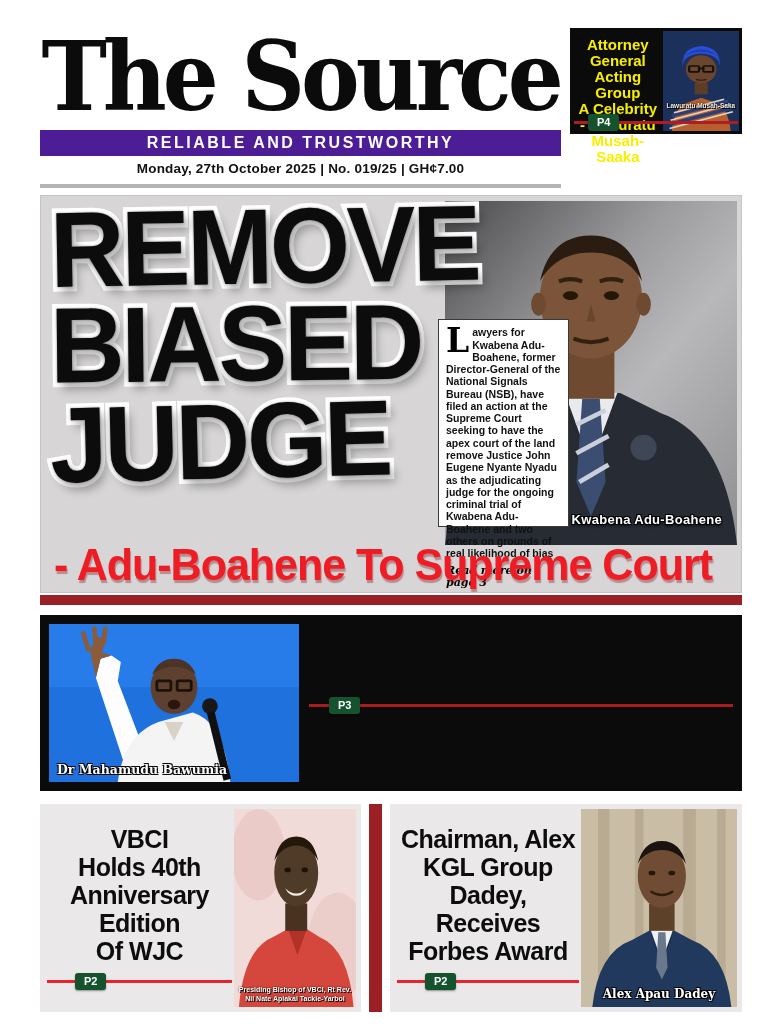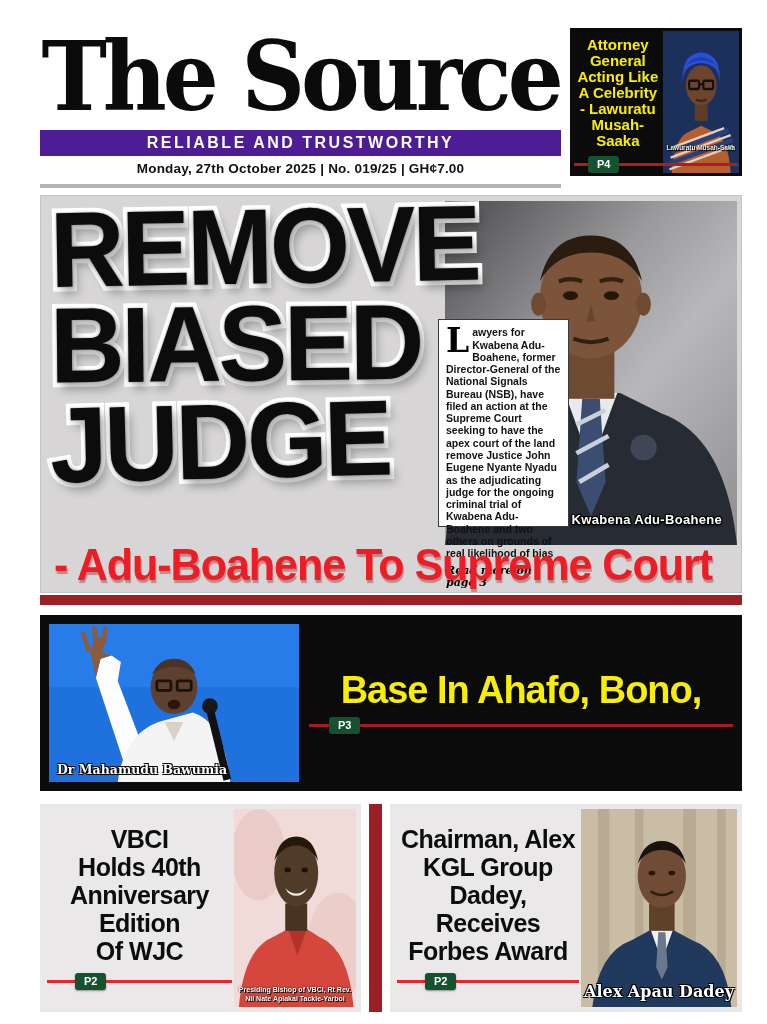--- a/index.html
+++ b/index.html
@@ -25,21 +25,21 @@
     font-weight:bold;font-size:16px;letter-spacing:2.5px;
   }
   .dateline{
     margin-top:5px;text-align:center;font-weight:bold;font-size:13.5px;
     color:#111;letter-spacing:.2px;
   }
   .hdr-divider{height:4px;background:#b5b3b4;margin-top:8px;}
 
   
   .teaser{
-    width:172px;height:148px;background:#0b0b0b;display:flex;
+    width:172px;height:106px;background:#0b0b0b;display:flex;
     padding:3px;box-sizing:border-box;position:relative;
   }
   .teaser-text{
     width:54%;color:#f8ee00;font-weight:bold;font-size:15px;
     line-height:1.07;text-align:center;padding-top:6px;
   }
   .teaser-photo{width:46%;position:relative;overflow:hidden;}
   .teaser-photo svg{display:block;width:100%;height:100%;}
   .teaser-caption{
     position:absolute;bottom:22px;left:2px;right:2px;text-align:center;
@@ -146,21 +146,21 @@
   .story-photo svg{display:block;width:100%;height:100%;}
   .photo-vbci{width:122px;background:#f0dbd8;}
   .photo-kgl{width:156px;background:#cabda6;}
   .photo-caption-sm{
     position:absolute;left:1px;right:1px;bottom:4px;text-align:center;
     color:#fff;font-weight:bold;font-size:7px;line-height:1.2;
     text-shadow:0 0 2px #000,1px 1px 0 #000;
   }
   .photo-caption-md{
     position:absolute;left:2px;right:2px;bottom:6px;text-align:center;
-    color:#fff;font-weight:bold;font-size:16px;font-family:"DejaVu Serif",serif;
+    color:#fff;font-weight:bold;font-size:12px;font-family:"DejaVu Serif",serif;
     text-shadow:-1px -1px 0 #000,1px -1px 0 #000,-1px 1px 0 #000,1px 1px 0 #000;
   }
 </style>
 </head>
 <body>
 
 <div class="page">
 
   <div class="header">
     <div class="mast-col">
@@ -169,21 +169,21 @@
         <span>RELIABLE AND TRUSTWORTHY</span>
       </div>
       <div class="dateline">Monday, 27th October 2025  |  No. 019/25  |  GH¢7.00</div>
       <div class="hdr-divider"></div>
     </div>
 
     <div class="teaser">
       <div class="teaser-text">
         <div>Attorney</div>
         <div>General</div>
-        <div>Acting Like</div>
+        <div>Acting Group</div>
         <div>A Celebrity</div>
         <div>- Lawuratu</div>
         <div>Musah-</div>
         <div>Saaka</div>
       </div>
       <div class="teaser-photo">
         <svg viewBox="0 0 70 120" preserveAspectRatio="none">
           <rect x="0" y="0" width="70" height="120" fill="#16284a"></rect>
           <rect x="0" y="0" width="70" height="120" fill="#203a6e" opacity=".5"></rect>
 
@@ -300,21 +300,20 @@
 
         <ellipse cx="80" cy="51" rx="4" ry="3" fill="#2a160c"></ellipse>
 
         <circle cx="103" cy="52" r="5" fill="#181818"></circle>
         <rect x="101" y="56" width="5" height="44" transform="rotate(-14 103 56)" fill="#101010"></rect>
       </svg>
       <div class="sec-caption">Dr Mahamudu Bawumia</div>
     </div>
     <div class="sec-right">
       <div class="sec-headline">
-        <div>Base In Ahafo, Bono,</div>
       </div>
       <div class="pageref">
         <div class="rule"></div>
         <div class="badge">P3</div>
       </div>
     </div>
   </div>
 
   <div class="bottom">
 

